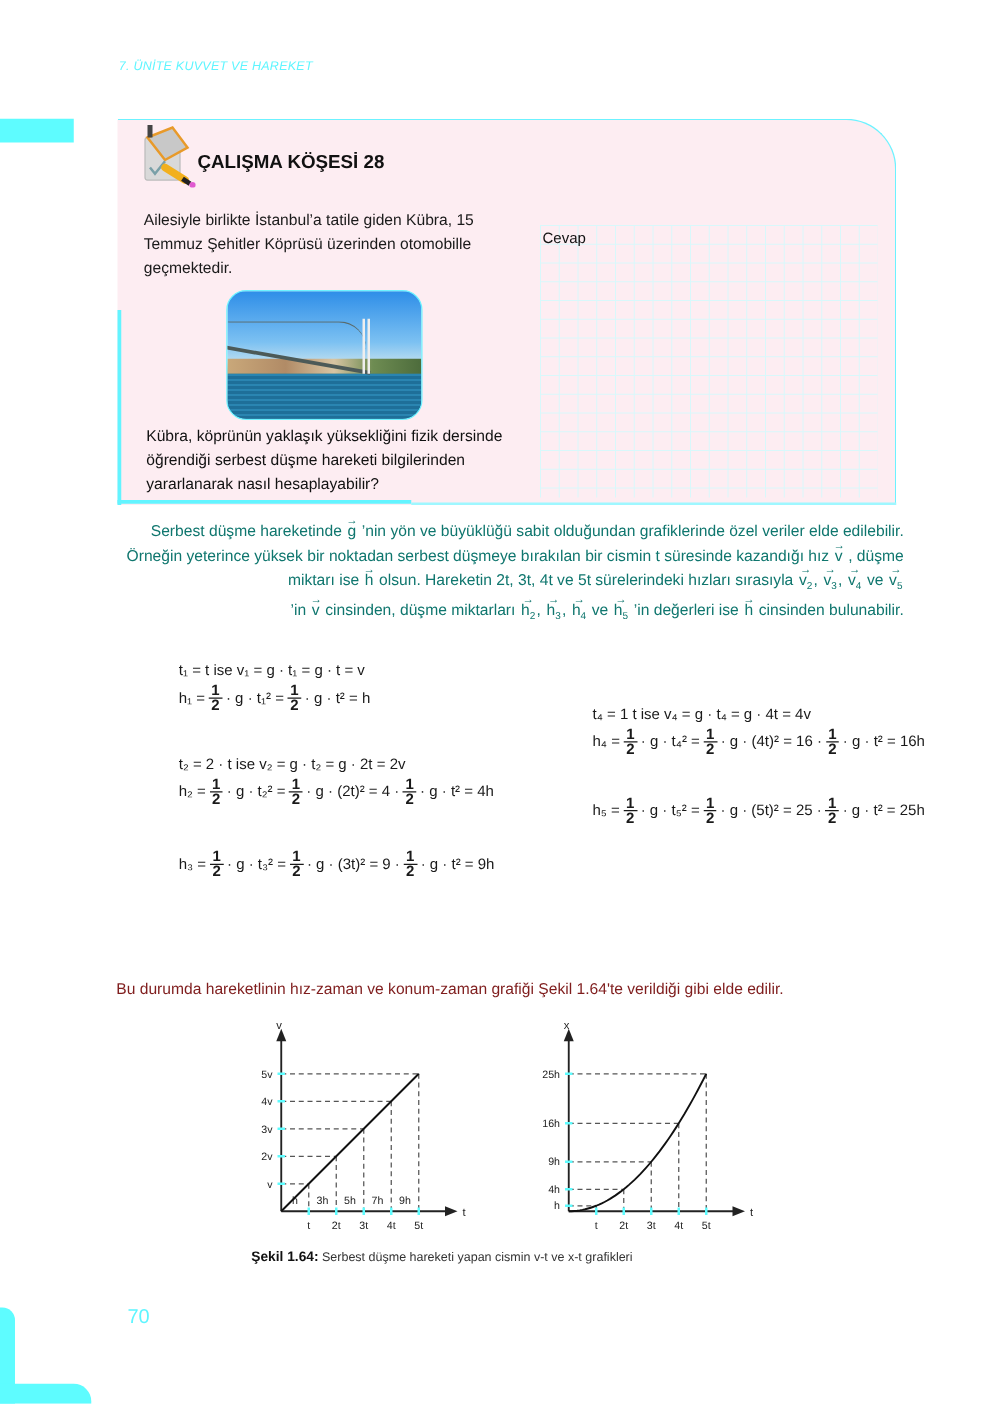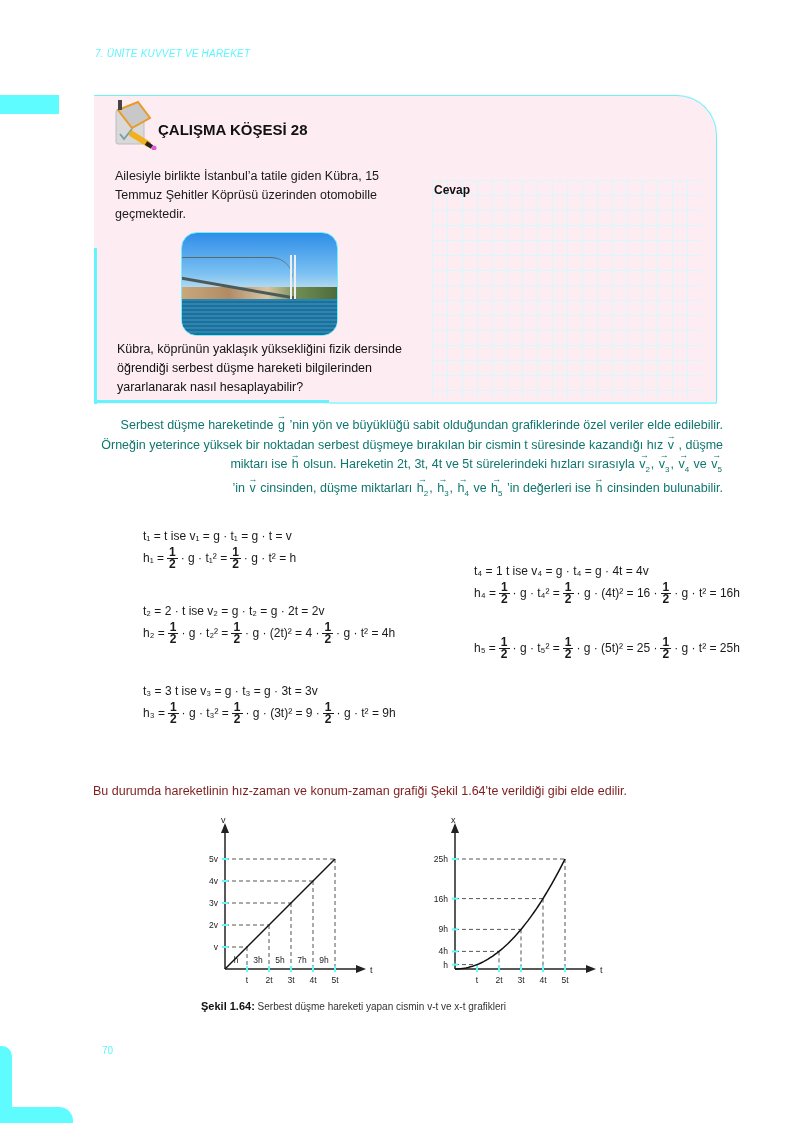--- a/index.html
+++ b/index.html
@@ -26,41 +26,41 @@
     .photo .water { position: absolute; left: 0; top: 66px; width: 100%; height: 40px; background: repeating-linear-gradient(0deg,#1e6f99 0 2px,#2a85b1 2px 4px); }
     .photo .deck { position: absolute; left: -4px; top: 43px; width: 120px; height: 3px; background: #4c5a58; transform: rotate(10deg); transform-origin: left center; }
     .photo .tower { position: absolute; left: 108px; top: 22px; width: 6px; height: 44px; border-left: 2px solid #eee; border-right: 2px solid #eee; }
     .photo .cable { position: absolute; left: 0; top: 24px; width: 111px; height: 22px; border-top: 1px solid #5a6a6a; border-radius: 0 60px 0 0; }
 
     .question { position: absolute; left: 117px; top: 340px; width: 300px; font-size: 12.5px; line-height: 19px; font-weight: normal; color: #111; }
 
     .answer-grid { position: absolute; left: 432px; top: 180px; width: 270px; height: 218px;
                    background-image: linear-gradient(#d8f8fb 1px, transparent 1px), linear-gradient(90deg, #d8f8fb 1px, transparent 1px);
                    background-size: 15px 15px; }
-    .answer-label { position: absolute; left: 434px; top: 183px; font-size: 12px; font-weight: bold; color: #111; text-align: center; }
+    .answer-label { position: absolute; left: 434px; top: 183px; font-size: 12px; font-weight: normal; color: #111; text-align: center; }
 
     .para { position: absolute; left: 93px; top: 416px; width: 630px; font-size: 12.5px; line-height: 19.5px; color: #0f766e; text-align: right; }
     .vec { position: relative; display: inline-block; padding: 0 1px; }
     .vec::before { content: "\2192"; position: absolute; left: 0; right: 0; top: -9px; font-size: 9px; text-align: center; }
     .vec sub { font-size: 8px; }
 
     .eq { position: absolute; font-size: 12px; color: #1a1a1a; white-space: nowrap; }
     .eq-line { height: 22px; line-height: 22px; display: flex; align-items: center; margin-left: 46px; }
     .frac { display: inline-flex; flex-direction: column; align-items: center; vertical-align: middle; margin: 0 3px; line-height: 11px; font-size: 12px; }
     .frac .num { border-bottom: 1px solid #1a1a1a; padding: 0 2px; font-weight: bold; }
     .frac .den { padding: 0 2px; font-weight: bold; }
 
     .summary { position: absolute; left: 93px; top: 784px; font-size: 12.5px; color: #7f1d1d; }
 
     .chart { position: absolute; }
     .chart svg { overflow: visible; }
     .caption { position: absolute; left: 201px; top: 1000px; font-size: 10px; color: #333; }
     .caption b { font-size: 11px; color: #111; margin-top: 48px; }
 
-    .page-number { position: absolute; left: 102px; top: 1045px; font-size: 10px; color: #5ef5ff; }
+    .page-number { position: absolute; left: 102px; top: 1045px; font-size: 16px; color: #5ef5ff; }
     .footer-shape { position: absolute; left: 0; top: 1046px; width: 12px; height: 77px; background: #5efcff; border-top-right-radius: 10px; }
     .footer-shape2 { position: absolute; left: 0; top: 1107px; width: 73px; height: 16px; background: #5efcff; border-top-right-radius: 14px; }
   </style>
 </head>
 <body>
 
 <div class="header-unit">7. ÜNİTE   KUVVET VE HAREKET</div>
 <div class="cyan-tab"></div>
 
 <div class="box"></div>
@@ -133,21 +133,20 @@
     <span>· g · (2t)² = 4 ·</span>
     <span class="frac">
         <span class="num">1</span>
         <span class="den">2</span>
       </span>
     <span>· g · t² = 4h</span>
   </div>
 </div>
 
 <div class="eq" style="left:97px; top:680px;">
-  <div class="eq-line">t₃ = 3 t ise v₃ = g · t₃ = g · 3t = 3v</div>
   <div class="eq-line">
     <span>h₃ =</span>
     <span class="frac">
         <span class="num">1</span>
         <span class="den">2</span>
       </span>
     <span>· g · t₃² =</span>
     <span class="frac">
         <span class="num">1</span>
         <span class="den">2</span>

